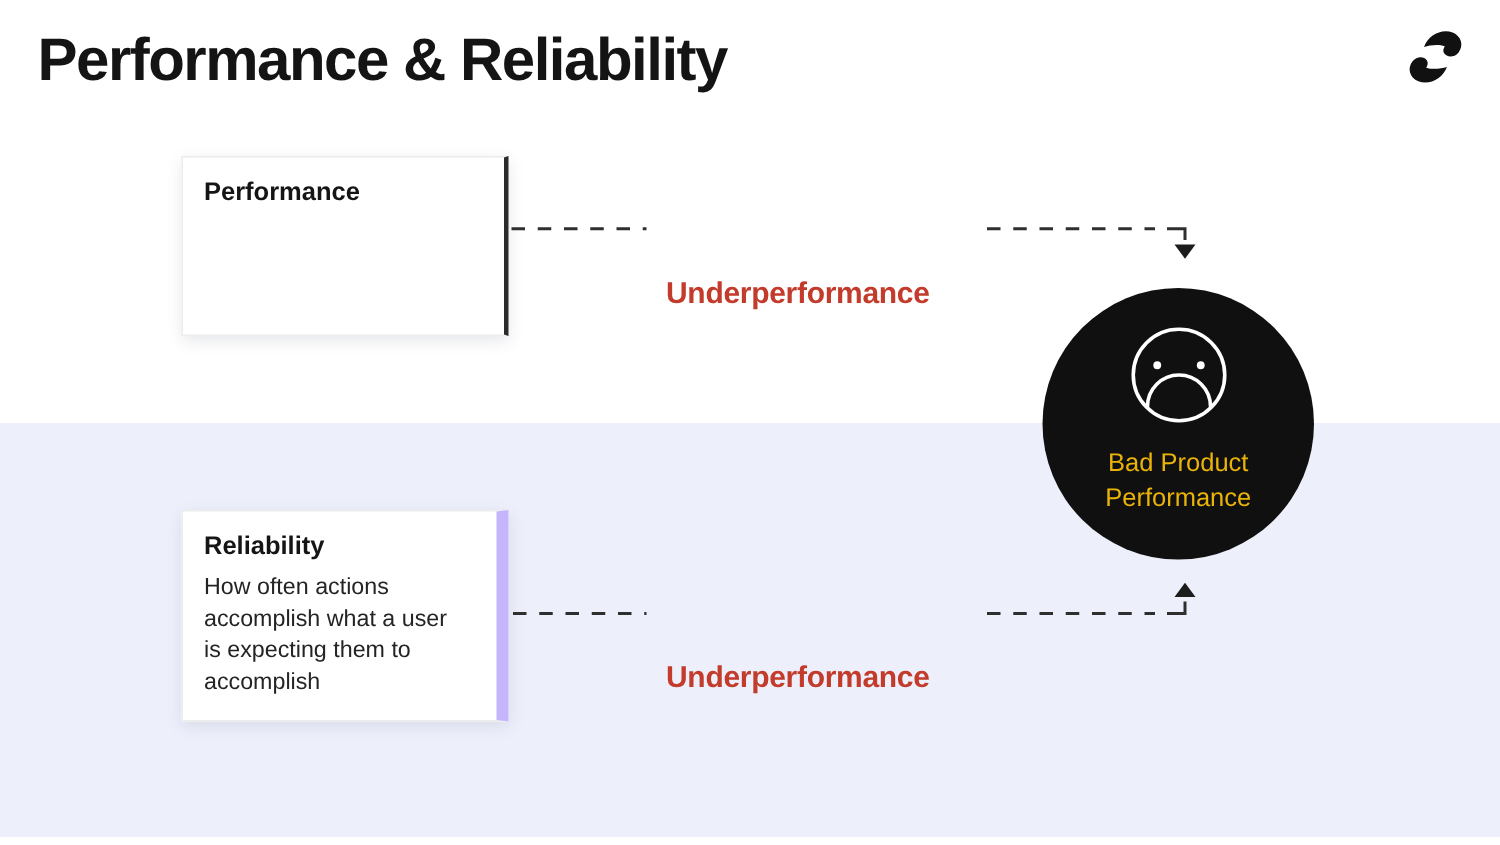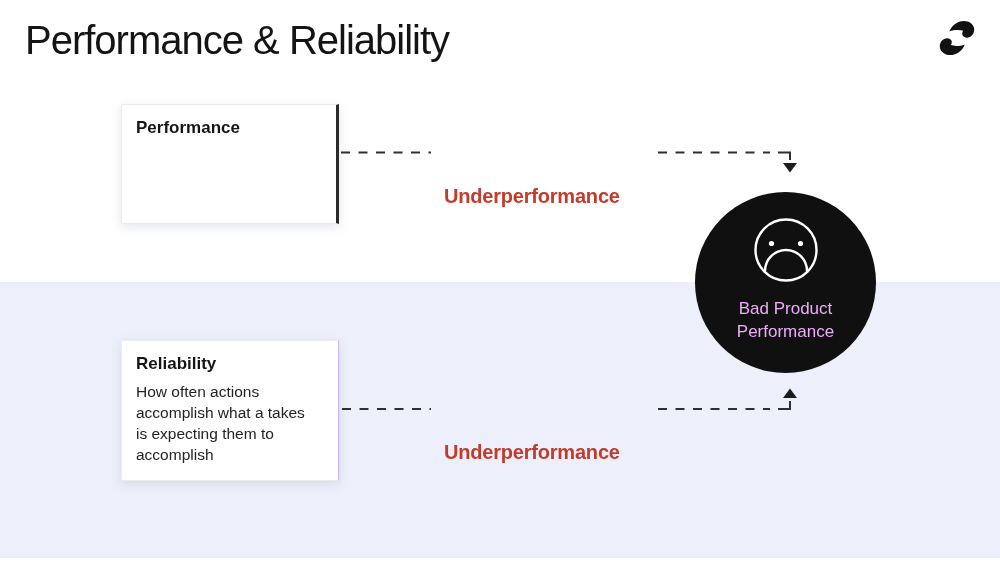--- a/index.html
+++ b/index.html
@@ -24,21 +24,21 @@
     position: absolute;
     left: 0; top: 558px;
     width: 1000px; height: 5px;
     background: #ffffff;
   }
 
   .slide-title {
     position: absolute;
     left: 25px; top: 18px;
     font-size: 40px;
-    font-weight: 400;
+    font-weight: 700;
     letter-spacing: -1px;
     color: #141414;
   }
 
   .brand-logo {
     position: absolute;
     left: 936px; top: 17px;
     width: 42px; height: 40px;
   }
 
@@ -50,21 +50,21 @@
     border: 1px solid #ececec;
     box-shadow: 0 3px 10px rgba(110,115,140,0.18);
     padding: 13px 14px;
   }
   .card.performance {
     top: 104px; height: 120px;
     border-right: 3px solid #2b2b2b;
   }
   .card.reliability {
     top: 340px; height: 141px;
-    border-right: 1px solid #c4b5fd;
+    border-right: 8px solid #c4b5fd;
   }
   .card-title {
     font-size: 17px;
     font-weight: 600;
     color: #151515;
     margin-bottom: 7px;
   }
   .card-desc {
     font-size: 15.5px;
     line-height: 21px;
@@ -100,21 +100,21 @@
   .result-face {
     position: absolute;
     left: 57px; top: 24px;
     width: 68px; height: 68px;
   }
   .result-label {
     position: absolute;
     left: 0; top: 105px;
     width: 100%;
     text-align: center;
-    color: #f0abfc;
+    color: #eab308;
     font-size: 17px;
     line-height: 23px;
     white-space: pre-line;
   }
 </style>
 </head>
 <body>
 
 <div class="slide">
 
@@ -128,21 +128,21 @@
     <path d="M14,14 C17,6 26,1 34,4 C40,6.5 42,13 38,18 C35,21.5 30,21.5 28,18.5 C27,16.8 27.5,15 28.5,13.5 C24,12 18,12.8 14,14 Z" fill="#111111" transform="rotate(180 22 21)"></path>
   </svg>
 
   <div class="card performance">
     <div class="card-title">Performance</div>
   </div>
 
   <div class="card reliability">
     <div class="card-title">Reliability</div>
     <div class="card-desc">How often actions
-accomplish what a takes
+accomplish what a user
 is expecting them to
 accomplish</div>
   </div>
 
   <svg class="arrows-overlay" viewBox="0 0 1000 563">
 
     <path d="M341,152.5 H431" stroke="#2f2f2f" stroke-width="2" stroke-dasharray="9 8.5" fill="none"></path>
     <path d="M658,152.5 H770" stroke="#2f2f2f" stroke-width="2" stroke-dasharray="9 8.5" fill="none"></path>
     <path d="M778,152.5 H790 V160" stroke="#2f2f2f" stroke-width="2" fill="none"></path>
     <polygon points="783,163 797,163 790,172.5" fill="#1c1c1c"></polygon>

